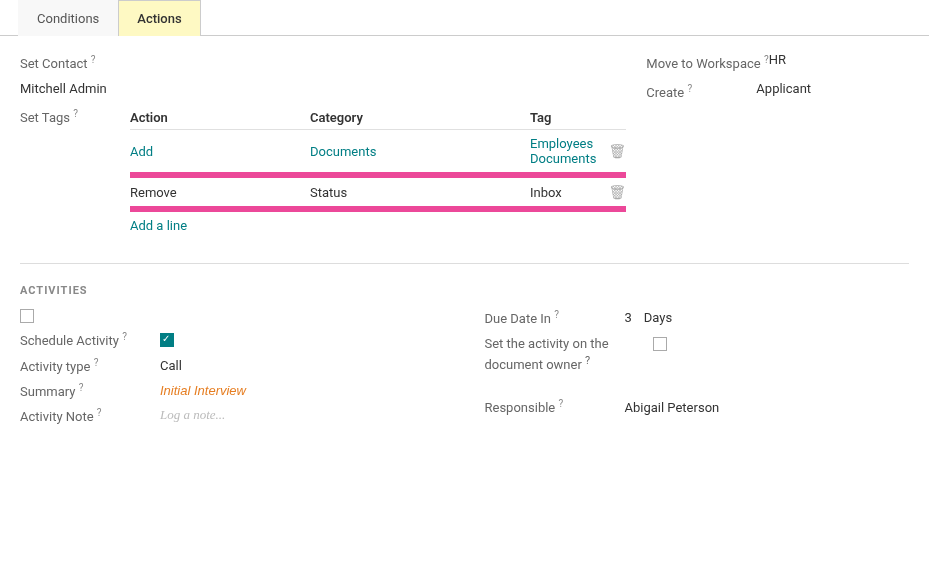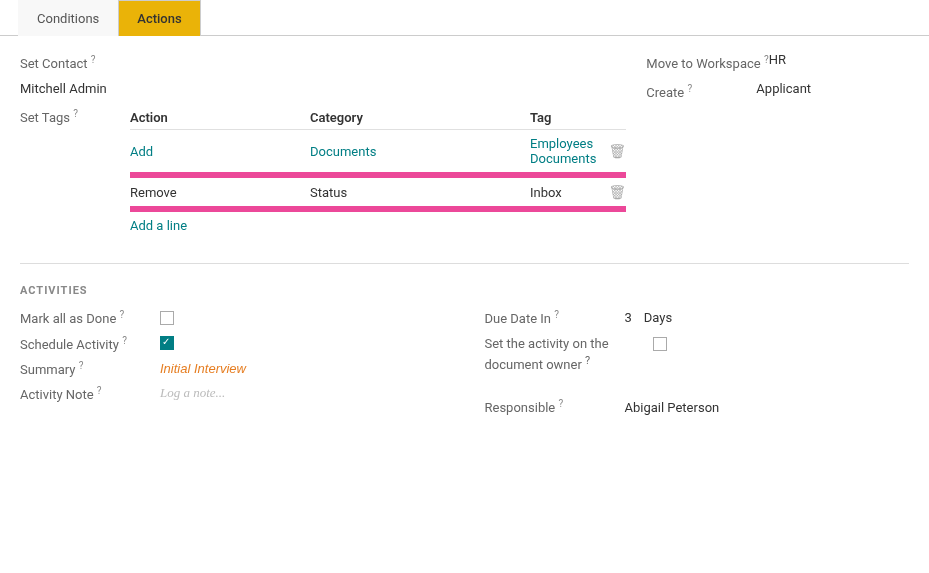--- a/index.html
+++ b/index.html
@@ -22,21 +22,21 @@
       padding: 10px 18px;
       cursor: pointer;
       font-size: 13px;
       color: #555;
       border: 1px solid transparent;
       border-bottom: none;
       margin-bottom: -1px;
       background: #f8f8f8;
     }
     .tab.active {
-      background: #eab308;
+      background: #fef9c3;
       border-color: #ccc;
       border-bottom-color: #fff;
       color: #333;
       font-weight: 500;
     }
 
     
     .content {
       padding: 16px 20px;
     }
@@ -302,33 +302,36 @@
   <hr class="separator">
 
   <div>
     <div class="section-title">ACTIVITIES</div>
 
     <div class="activities-form">
 
       <div>
 
         <div class="act-field-row">
-          <span class="act-label">
-            <span>Mark all as Done</span> <sup>?</sup>
-          </span>
           <span class="checkbox"></span>
         </div>
 
         <div class="act-field-row">
           <span class="act-label">
             <span>Schedule Activity</span> <sup>?</sup>
           </span>
           <span class="checkbox checked"></span>
         </div>
 
+        <div class="act-field-row">
+          <span class="act-label">
+            <span>Activity type</span> <sup>?</sup>
+          </span>
+          <span class="act-value">Call</span>
+        </div>
 
         <div class="act-field-row">
           <span class="act-label">
             <span>Summary</span> <sup>?</sup>
           </span>
           <input class="summary-input" type="text" value="Initial Interview" style="">
         </div>
 
         <div class="act-field-row" style="align-items:flex-start; margin-top: 8px;">
           <span class="act-label">

